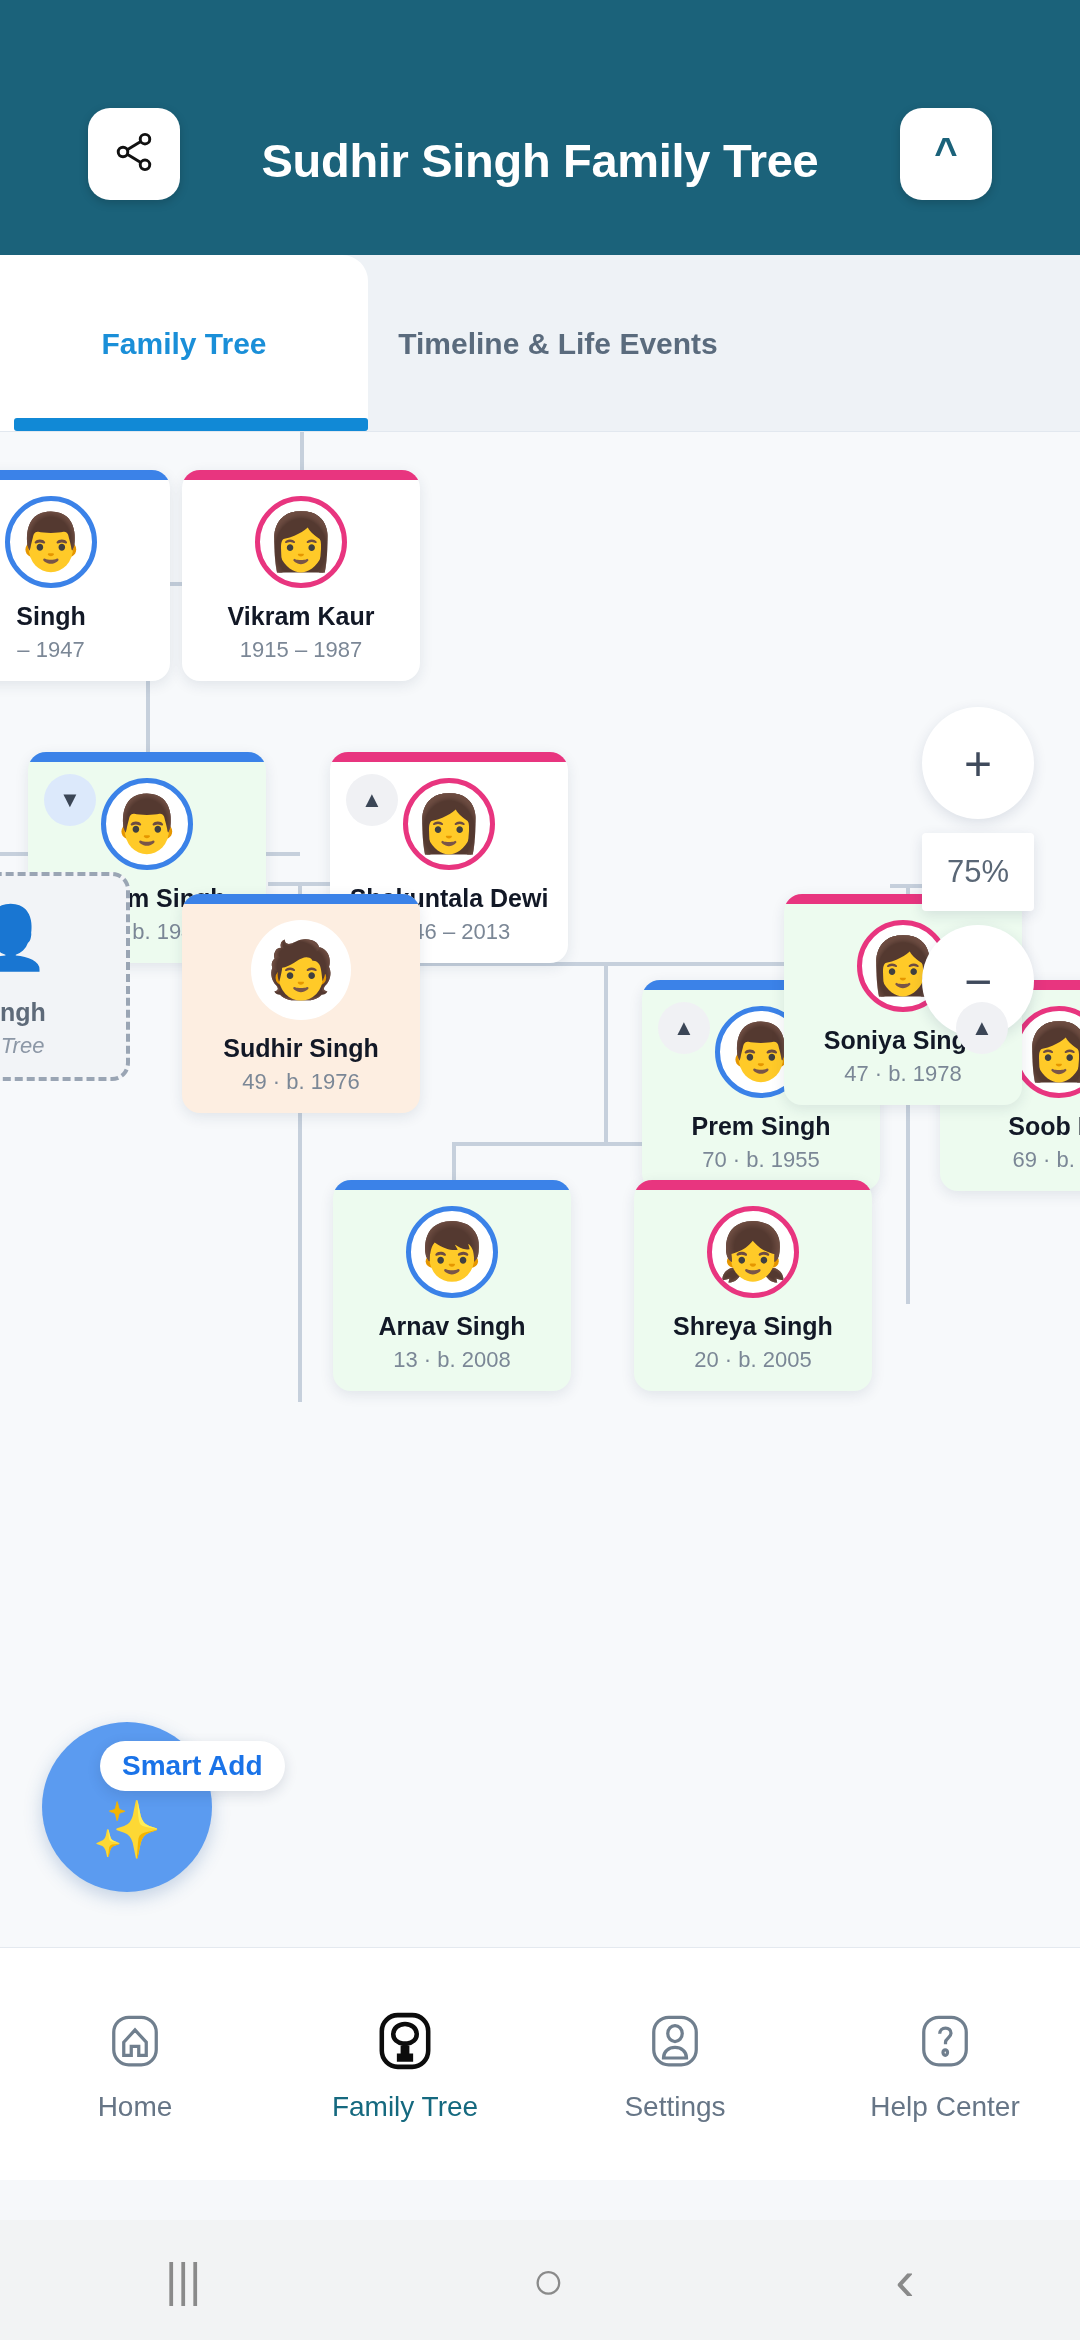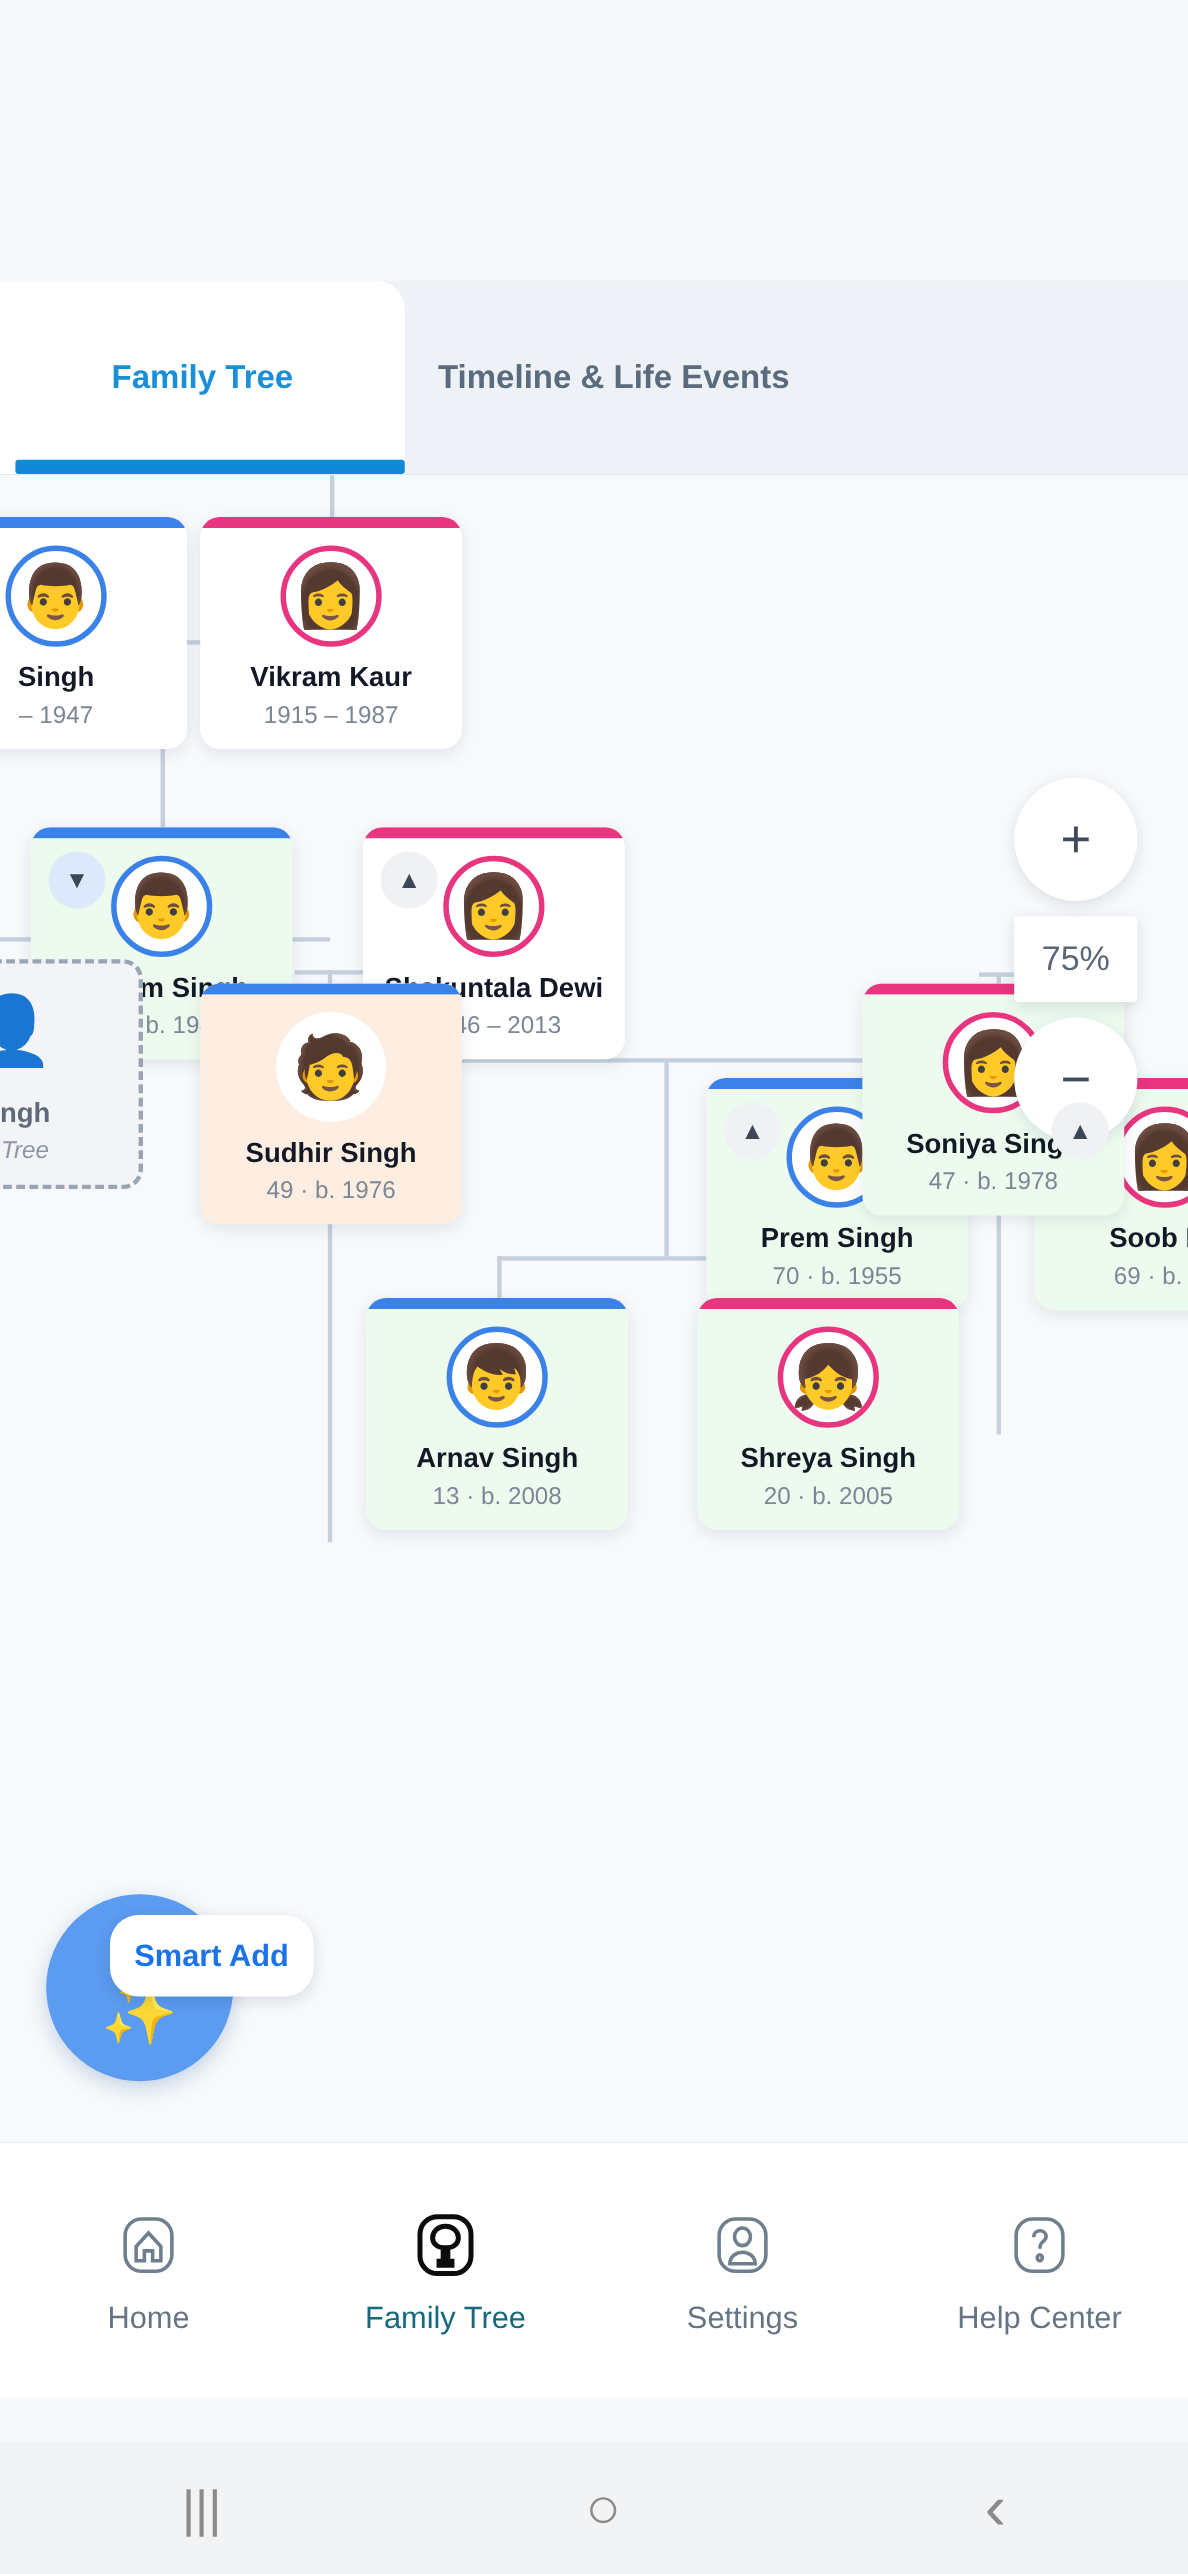--- a/index.html
+++ b/index.html
@@ -130,21 +130,21 @@
   .fab {
     position: absolute; left: 42px; top: 1290px;
     width: 170px; height: 170px; border-radius: 50%;
     background: #5b9bf0; box-shadow: 0 6px 18px rgba(40,90,160,0.25);
     display: flex; align-items: flex-end; justify-content: center;
     padding-bottom: 34px; cursor: pointer;
   }
   .fab .spark { font-size: 56px; line-height: 1; }
   .fab-pill {
     position: absolute; left: 100px; top: 1309px;
-    background: #ffffff; border-radius: 26px; padding: 20px 22px;
+    background: #ffffff; border-radius: 26px; padding: 8px 22px;
     box-shadow: 0 4px 14px rgba(25,45,80,0.14);
     color: #1a73e8; font-size: 28px; font-weight: bold; line-height: 1.2;
     text-align: center; z-index: 4; cursor: pointer;
   }
 
   
   .botnav {
     position: absolute; left: 0; top: 1947px; width: 1080px; height: 233px;
     background: #ffffff; border-top: 1px solid #e4e9ef;
     display: flex; align-items: center; justify-content: space-around;
@@ -162,20 +162,37 @@
     position: absolute; left: 0; top: 2220px; width: 1080px; height: 120px;
     background: #f2f3f4; display: flex; align-items: center; justify-content: space-around;
   }
   .sys-ic { color: #8a8a8a; font-size: 46px; line-height: 1; }
 </style>
 </head>
 <body>
 
 <div id="app">
 
+  <div class="header">
+    <div class="hdr-btn left">
+      <span>
+        <svg width="44" height="44" viewBox="0 0 24 24" fill="none" stroke="#111" stroke-width="1.6">
+          <circle cx="18" cy="5" r="2.6"></circle>
+            <circle cx="6" cy="12" r="2.6"></circle>
+            <circle cx="18" cy="19" r="2.6"></circle>
+          <line x1="8.3" y1="10.8" x2="15.7" y2="6.3"></line>
+            <line x1="8.3" y1="13.2" x2="15.7" y2="17.7"></line>
+        </svg>
+      </span>
+    </div>
+    <div class="hdr-title">Sudhir Singh Family Tree</div>
+    <div class="hdr-btn right">
+      <span class="chev-up">^</span>
+    </div>
+  </div>
 
   <div class="tabs">
     <div class="tab w1 active">
       <span class="tab-lbl">Family Tree</span>
     </div>
     <div class="tab w2">
       <span class="tab-lbl">Timeline &amp; Life Events</span>
     </div>
   </div>
 

